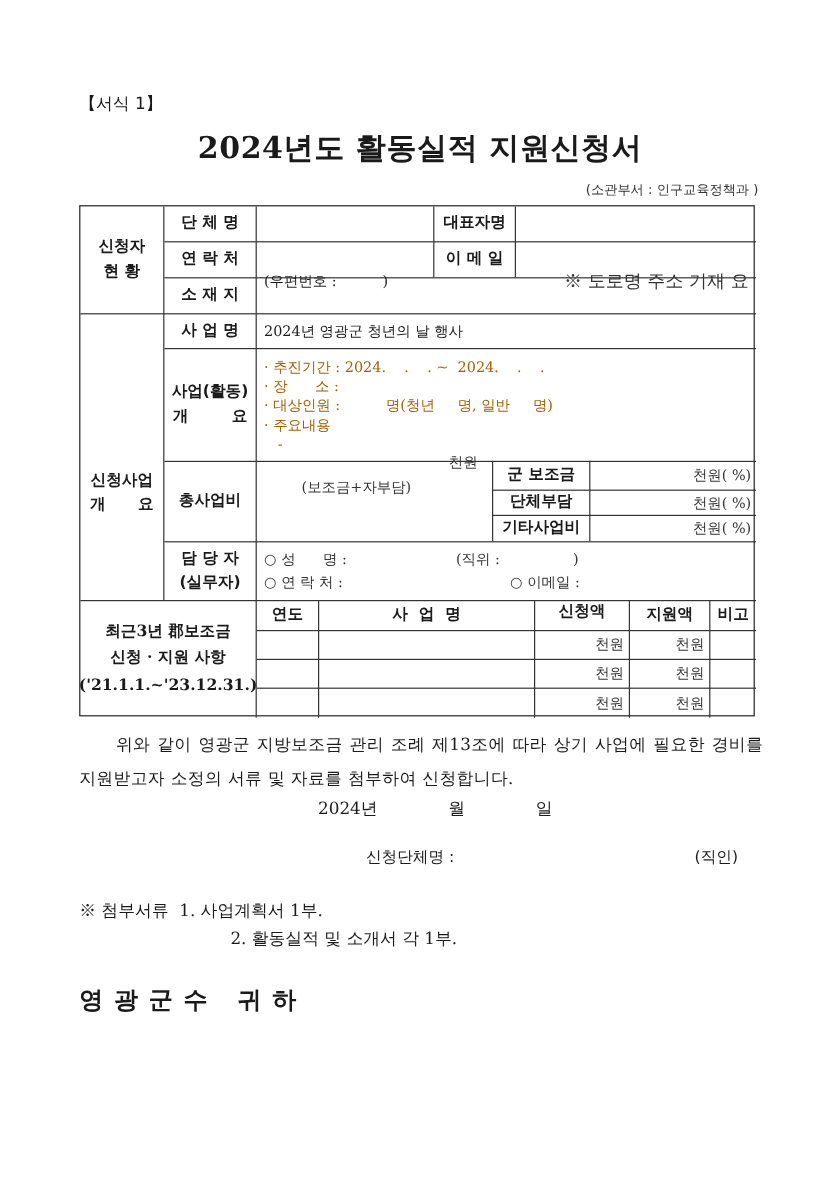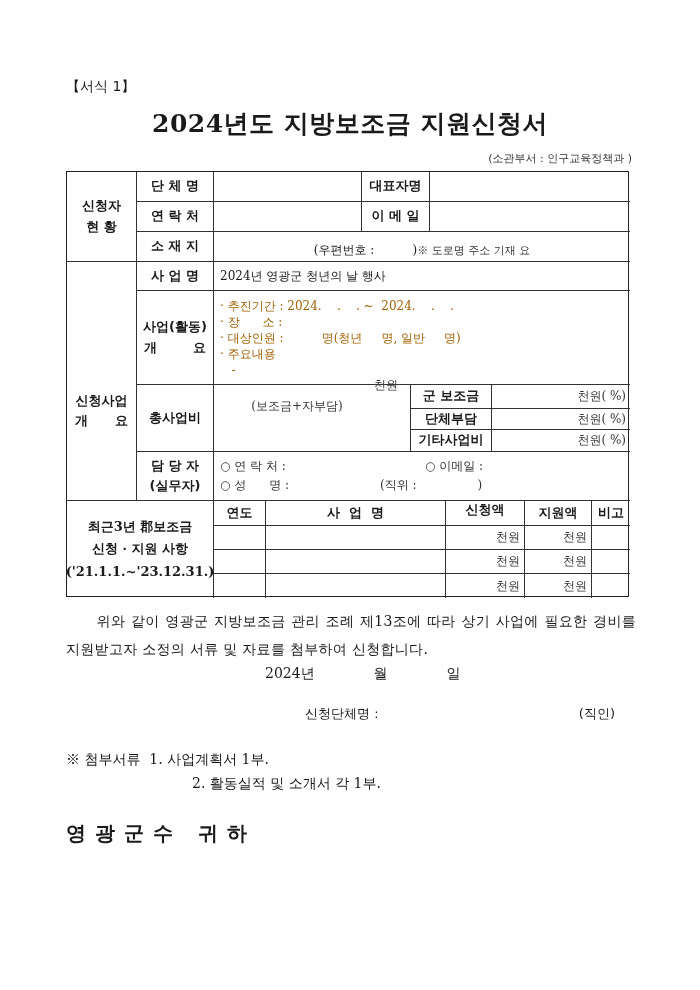--- a/index.html
+++ b/index.html
@@ -23,21 +23,21 @@
   .date { top: 665px; left: 265px; font-size: 14px; }
   .sign { top: 705px; left: 305px; width: 310px; font-family: "DejaVu Sans", sans-serif; font-size: 13px; display: flex; justify-content: space-between; }
   .attach { top: 747px; left: 66px; font-size: 14px; line-height: 24px; }
   .attach .row2 { padding-left: 126px; }
   .recipient { top: 820px; left: 66px; font-family: "DejaVu Sans", sans-serif; font-weight: bold; font-size: 20px; letter-spacing: 9px; }
 </style>
 </head>
 <body>
 
 <div class="abs form-label">【서식 1】</div>
-<div class="abs doc-title">2024년도 지방보조금 지원신청서</div>
+<div class="abs doc-title">2024년도 활동실적 지원신청서</div>
 <div class="abs dept">(소관부서 : 인구교육정책과 )</div>
 
 <div class="tbl">
 
   <div class="line h" style="left:70px;width:493px;top:29px"></div>
   <div class="line h" style="left:70px;width:493px;top:59px"></div>
   <div class="line h" style="left:0;width:563px;top:89px"></div>
   <div class="line h" style="left:70px;width:493px;top:118px"></div>
   <div class="line h" style="left:70px;width:493px;top:212px"></div>
   <div class="line h" style="left:343px;width:220px;top:236px"></div>
@@ -63,23 +63,23 @@
 현  황</div>
   <div class="cell lbl" style="left:70px;top:0;width:76px;height:29px">단 체 명</div>
   <div class="cell txt" style="left:147px;top:0;width:147px;height:29px"></div>
   <div class="cell lbl" style="left:295px;top:0;width:67px;height:29px">대표자명</div>
   <div class="cell txt" style="left:363px;top:0;width:200px;height:29px"></div>
   <div class="cell lbl" style="left:70px;top:30px;width:76px;height:29px">연 락 처</div>
   <div class="cell txt" style="left:147px;top:30px;width:147px;height:29px"></div>
   <div class="cell lbl" style="left:295px;top:30px;width:67px;height:29px">이 메 일</div>
   <div class="cell txt" style="left:363px;top:30px;width:200px;height:29px"></div>
   <div class="cell lbl" style="left:70px;top:60px;width:76px;height:29px">소 재 지</div>
-  <div class="cell txt" style="left:147px;top:64px;width:416px;height:29px;justify-content:center;padding-right:6px;white-space:pre">
+  <div class="cell txt" style="left:147px;top:48px;width:416px;height:29px;justify-content:space-between;padding-right:6px;white-space:pre">
     <span>(우편번호 :          )</span>
-    <span style="font-size:11px;color:#333">※ 도로명 주소 기재 요</span>
+    <span style="font-size:15px;color:#333">※ 도로명 주소 기재 요</span>
   </div>
 
   <div class="cell lbl" style="left:0;top:90px;width:69px;height:238px;white-space:pre;padding-top:60px">신청사업
 개      요</div>
   <div class="cell lbl" style="left:70px;top:90px;width:76px;height:28px">사 업 명</div>
   <div class="cell txt" style="left:147px;top:90px;width:416px;height:28px">2024년 영광군 청년의 날 행사</div>
   <div class="cell lbl" style="left:70px;top:119px;width:76px;height:93px;white-space:pre">사업(활동)
 개        요</div>
   <div class="cell txt" style="left:147px;top:119px;width:416px;height:93px;flex-direction:column;align-items:flex-start;justify-content:center;line-height:16px;white-space:pre;color:#a16207">
     <div>· 추진기간 : 2024.    .    . ~  2024.    .    .</div>
@@ -95,22 +95,22 @@
   </div>
   <div class="cell lbl" style="left:344px;top:213px;width:80px;height:23px">군 보조금</div>
   <div class="cell right" style="left:425px;top:213px;width:138px;height:23px">천원(   %)</div>
   <div class="cell lbl" style="left:344px;top:237px;width:80px;height:20px">단체부담</div>
   <div class="cell right" style="left:425px;top:237px;width:138px;height:20px">천원(   %)</div>
   <div class="cell lbl" style="left:344px;top:258px;width:80px;height:21px">기타사업비</div>
   <div class="cell right" style="left:425px;top:258px;width:138px;height:21px">천원(   %)</div>
   <div class="cell lbl" style="left:70px;top:280px;width:76px;height:48px;white-space:pre">담 당 자
 (실무자)</div>
   <div class="cell txt" style="left:147px;top:280px;width:416px;height:48px;flex-direction:column;align-items:flex-start;justify-content:center;line-height:19px;white-space:pre;color:#333">
+    <div style="display:flex;width:300px"><span style="width:160px">○ 성      명 :</span><span>(직위 :                )</span></div>
     <div style="display:flex;width:300px"><span style="width:205px">○ 연 락 처 :</span><span>○ 이메일 :</span></div>
-    <div style="display:flex;width:300px"><span style="width:160px">○ 성      명 :</span><span>(직위 :                )</span></div>
   </div>
 
   <div class="cell lbl" style="left:0;top:329px;width:146px;height:97px;white-space:pre;font-family:'DejaVu Serif',serif;line-height:1.7">최근3년 郡보조금
 신청 · 지원 사항
 ('21.1.1.~'23.12.31.)</div>
   <div class="cell lbl" style="left:147px;top:329px;width:51px;height:24px">연도</div>
   <div class="cell lbl" style="left:199px;top:329px;width:179px;height:24px;white-space:pre">사  업  명</div>
   <div class="cell lbl" style="left:379px;top:326px;width:78px;height:24px">신청액</div>
   <div class="cell lbl" style="left:458px;top:329px;width:66px;height:24px">지원액</div>
   <div class="cell lbl" style="left:525px;top:329px;width:38px;height:24px">비고</div>

